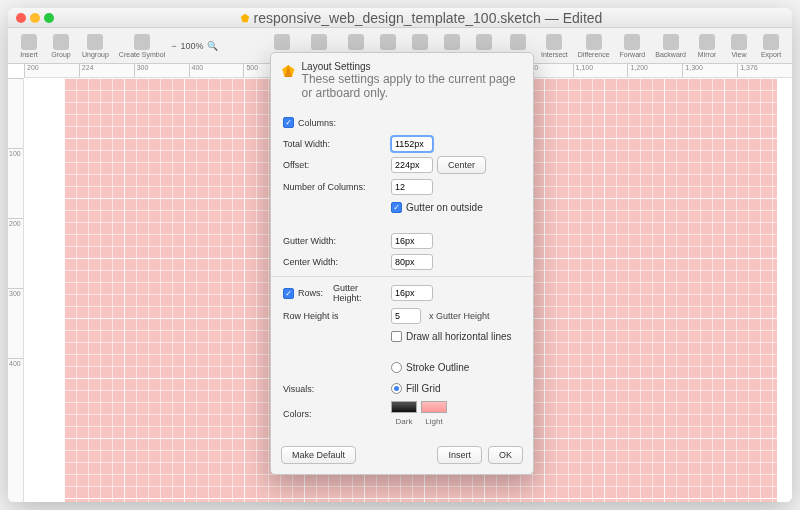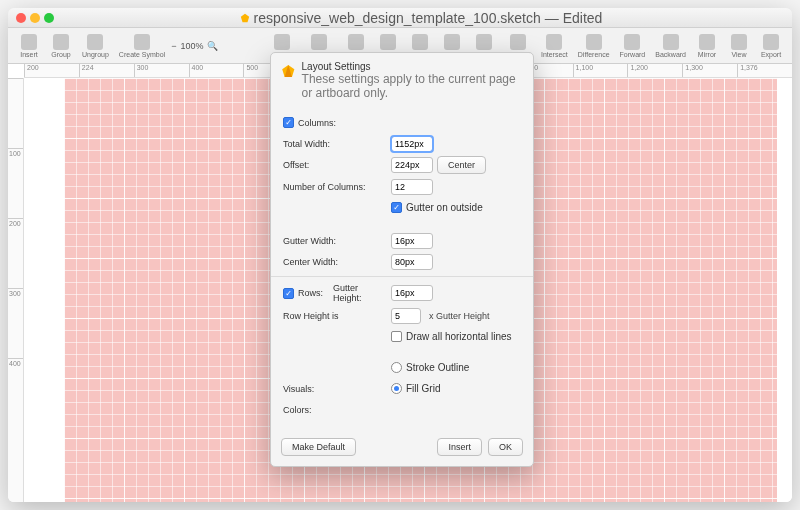--- a/index.html
+++ b/index.html
@@ -307,20 +307,30 @@
     <div class="row">
         <div class="lab">Visuals:</div>
       <div class="ctrl">
           <span class="radio checked"></span>
         <span>Fill Grid</span>
         </div>
       </div>
 
     <div class="row">
         <div class="lab">Colors:</div>
+      <div class="ctrl" style="flex-direction:column;align-items:flex-start">
+        <div style="display:flex;gap:4px">
+          <span class="swatch sw-dark"></span>
+          <span class="swatch sw-light"></span>
+        </div>
+        <div style="display:flex;gap:4px">
+          <span class="sw-lbl">Dark</span>
+          <span class="sw-lbl">Light</span>
+        </div>
+      </div>
       </div>
 
   </div>
   <div class="dlg-footer">
     <span class="btn">Make Default</span>
     <div class="right">
       <span class="btn">Insert</span>
       <span class="btn">OK</span>
     </div>
   </div>

